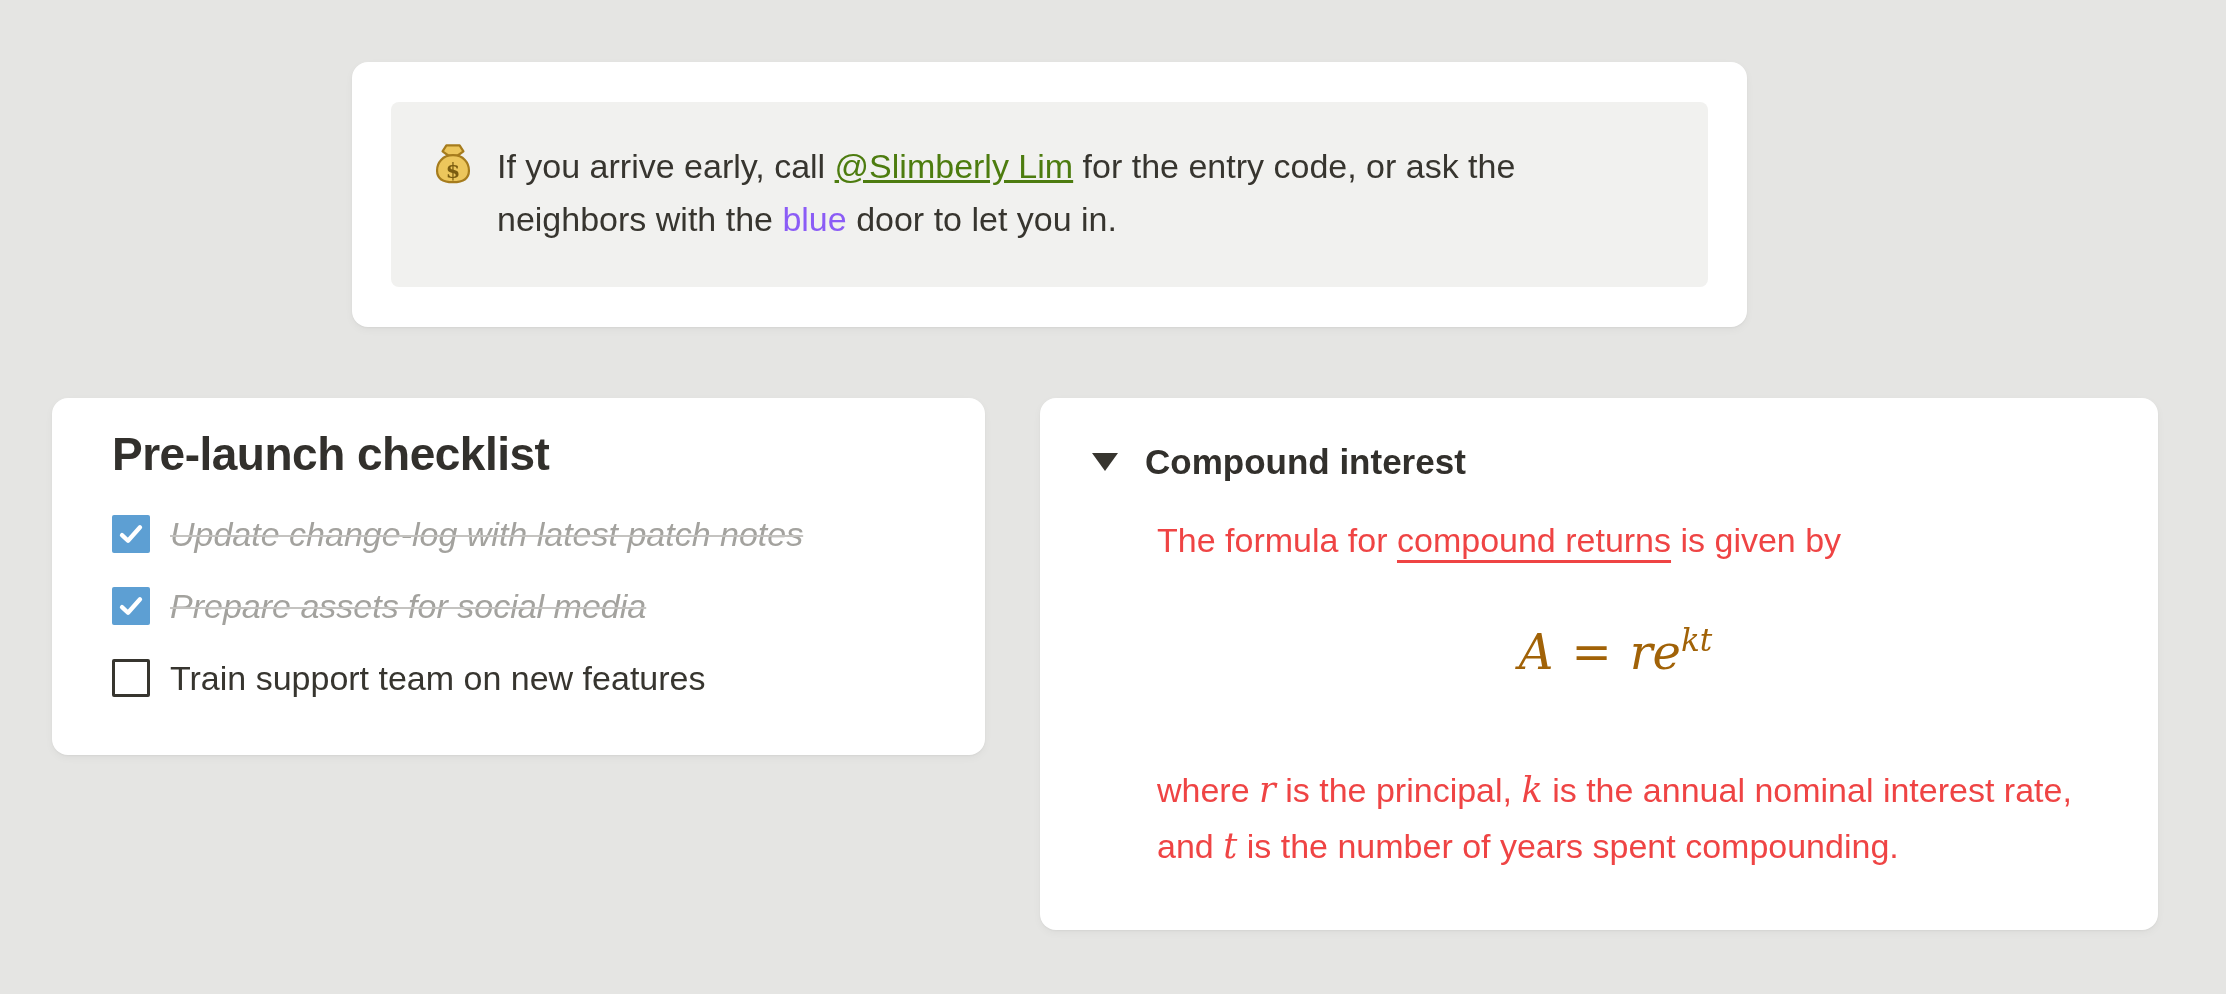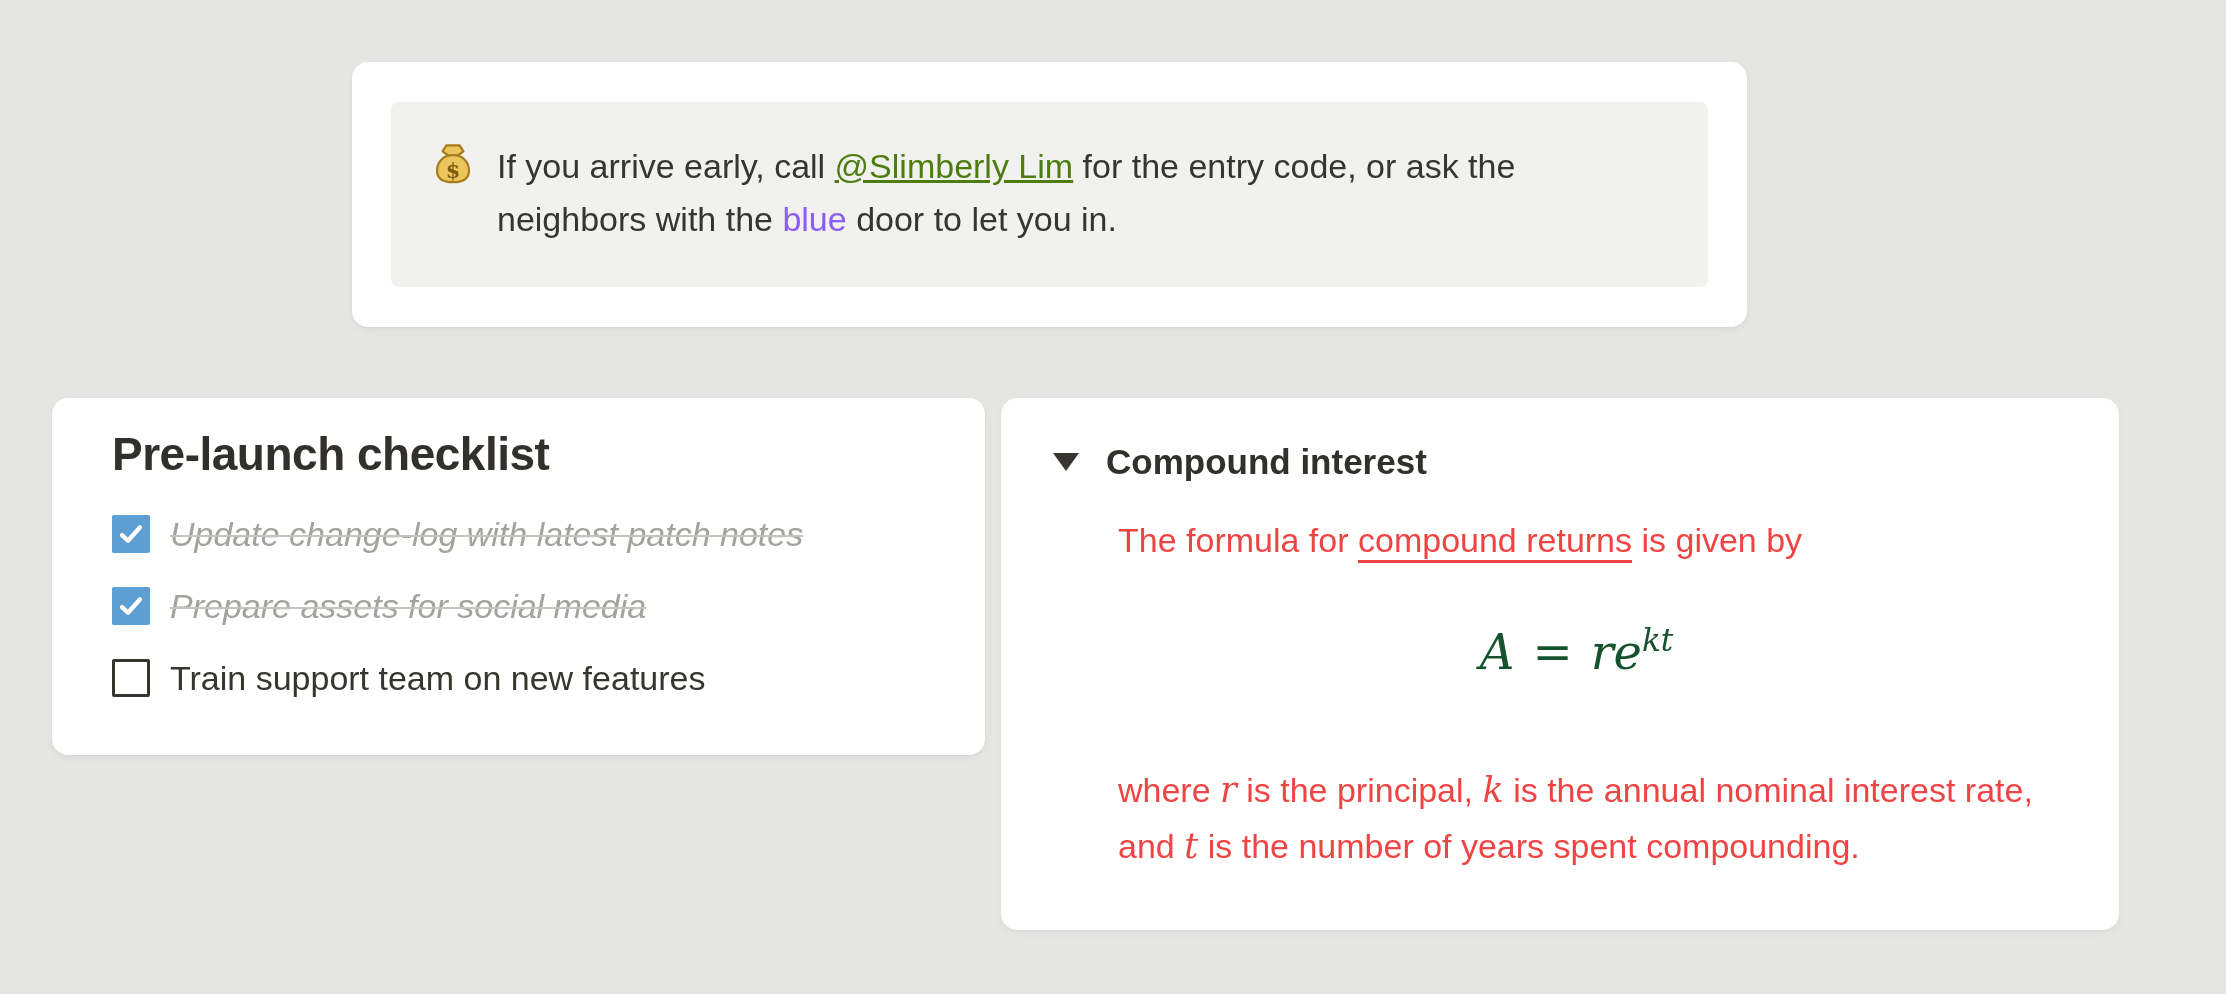--- a/index.html
+++ b/index.html
@@ -66,39 +66,39 @@
   .todo-label{font-size:34px;line-height:48px;margin-left:20px;}
   .todo-label.done{
     color:#a3a29e;
     text-decoration:line-through;
     text-decoration-color:#c4c3c0;
     text-decoration-thickness:2px;
     font-style:italic;
   }
 
   
-  .card-toggle{left:1001px;top:398px;width:1118px;height:532px;padding:40px 72px 0 52px;}
+  .card-toggle{left:1040px;top:398px;width:1118px;height:532px;padding:40px 72px 0 52px;}
   .toggle-header{display:flex;align-items:center;cursor:pointer;}
   .toggle-arrow{width:26px;height:20px;margin-right:27px;display:inline-flex;flex:0 0 26px;}
   .toggle-title{font-size:35px;line-height:48px;font-weight:700;color:#32302c;}
   .toggle-body{margin-left:53px;}
   .para{font-size:34px;line-height:48px;margin:12px;color:#ef4444;}
   .para-intro{margin-top:30px;}
   .underline{
     text-decoration:underline;
     text-underline-offset:8px;
     text-decoration-thickness:2.5px;
   }
   .equation{
     margin-top:58px;
     height:72px;
     text-align:center;
     font-family:"DejaVu Serif","Liberation Serif",serif;
     font-size:48px;
-    color:#14532d;
+    color:#a16207;
   }
   .mvar{font-style:italic;}
   .mrel{font-style:normal;margin:0 18px;}
   .msup{font-style:italic;font-size:31px;vertical-align:18px;letter-spacing:0;}
   .para-outro{margin-top:68px;max-width:960px;line-height:56px;}
   .mvar-inline{
     font-family:"DejaVu Serif","Liberation Serif",serif;
     font-style:italic;
     font-size:35px;
   }

